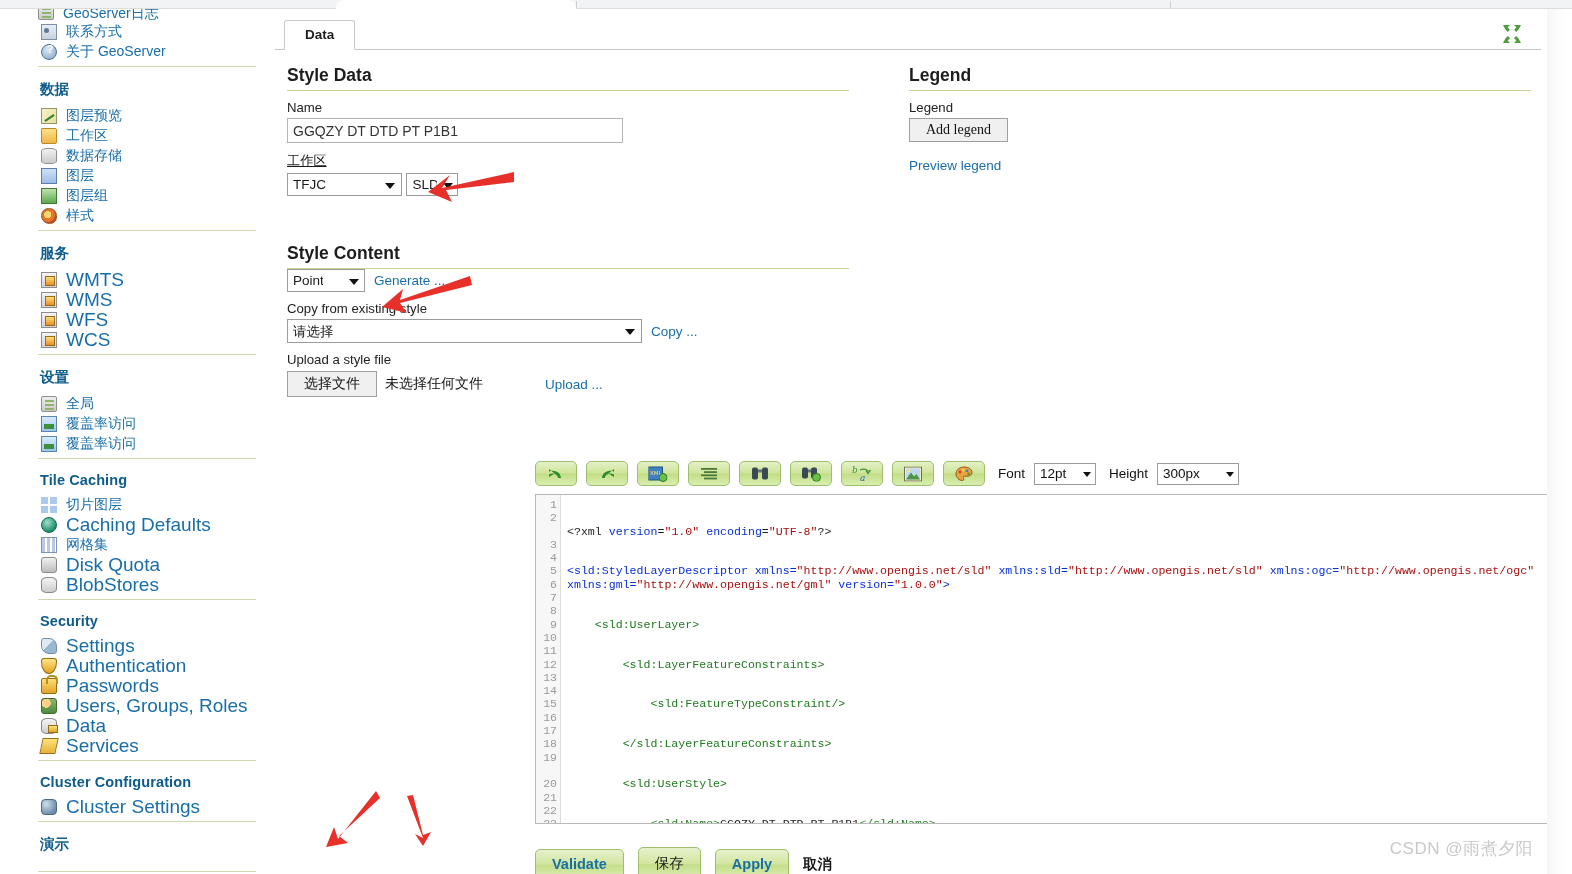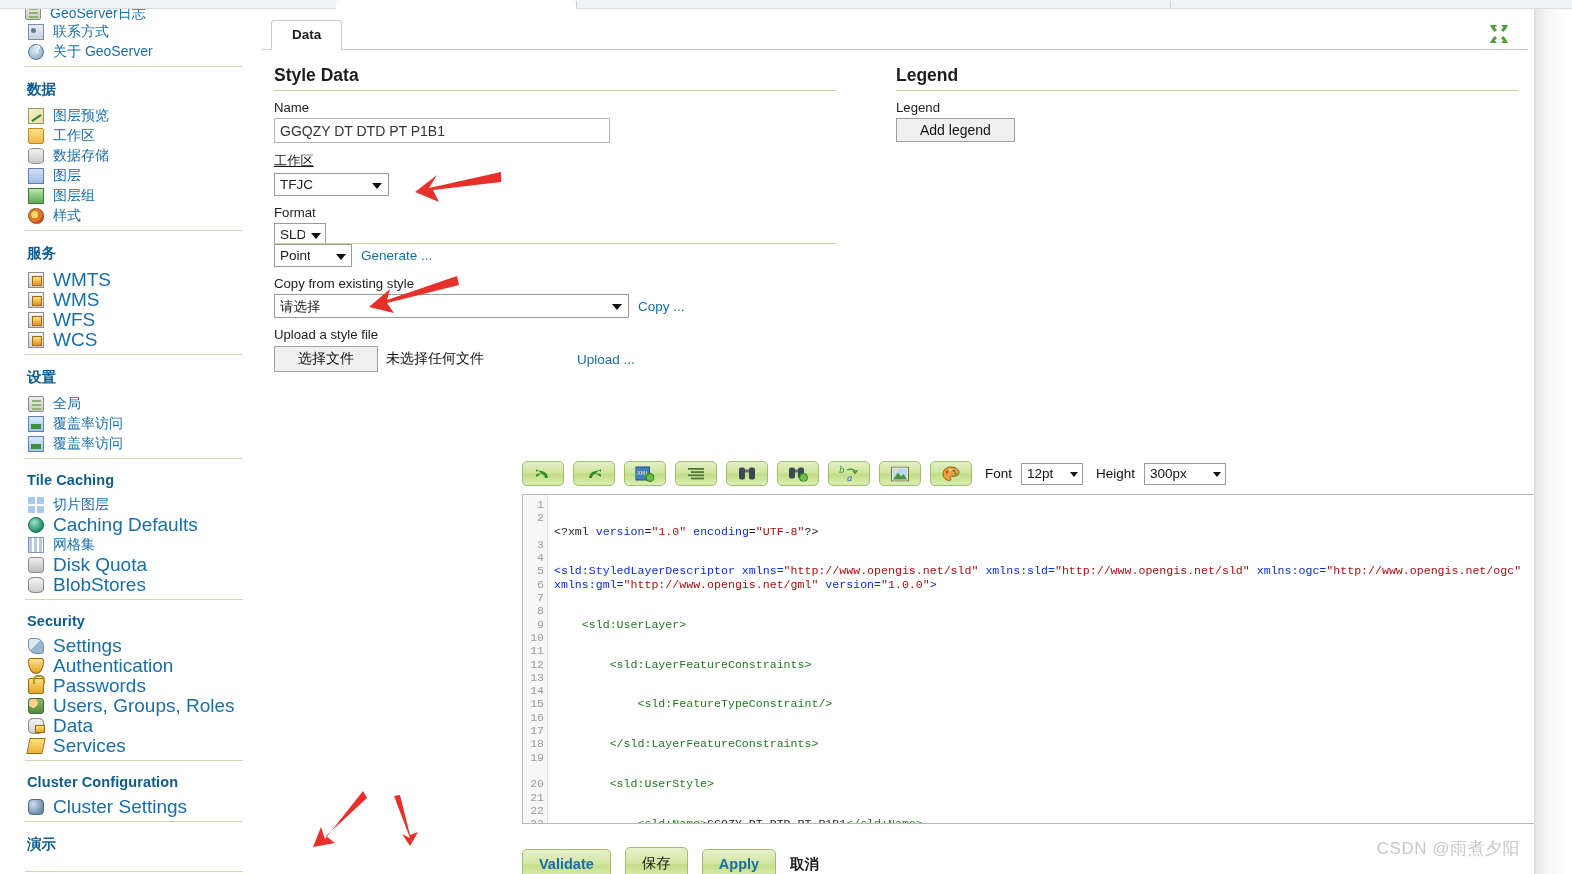--- a/index.html
+++ b/index.html
@@ -17,21 +17,21 @@
     background: #f1f3f4; border-bottom: 1px solid #dcdcdc;
   }
   #chrome-sliver .tab-ghost {
     position: absolute; left: 336px; top: 0; width: 240px; height: 9px;
     background: #ffffff; border-radius: 8px 8px 0 0;
   }
   #chrome-sliver .sep { position:absolute; top:1px; width:1px; height:7px; background:#d0d0d0; }
 
   
   #page {
-    position: absolute; top: 9px; left: 3px;
+    position: absolute; top: 9px; left: 16px;
     width: 1531px; height: 865px;
     background: #5eead4;
     overflow: hidden;
   }
   #page-shadow {
     position: absolute; top: 9px; left: 1531px; width: 41px; height: 865px;
     background: linear-gradient(to right, #c9c9c9 0px, #e6e6e6 5px, #f6f6f6 16px, #ffffff 34px);
   }
 
   
@@ -159,22 +159,22 @@
     position: absolute; right: 7px; top: 50%; margin-top: -2px;
     width: 0; height: 0; pointer-events: none;
     border-left: 5px solid transparent; border-right: 5px solid transparent;
     border-top: 6px solid #111;
   }
 
   a.lnk { color: #1a6ea8; font-size: 13.5px; text-decoration: none; cursor: pointer; }
 
   button.greybtn {
     border: 1px solid #a0a0a0; background: #f0f0f0;
-    font-family: Liberation Sans, sans-serif; font-size: 14px; color: #111;
-    padding: 3px 23px; cursor: pointer;
+    font-family: Liberation Serif, serif; font-size: 14px; color: #111;
+    padding: 3px 16px; cursor: pointer;
   }
   .filerow { display: flex; align-items: center; gap: 8px; margin-top: 4px; }
   .filename { font-size: 14px; color: #111; text-align: center; }
 
   
   #editor-area { position: absolute; left: 271px; top: 452px; }
   .tbar { display: flex; align-items: center; gap: 9px; }
   .tbtn {
     width: 42px; height: 25px;
     border: 1px solid #9fbf6e;
@@ -448,37 +448,40 @@
       <input class="txt" type="text" value="GGQZY DT DTD PT P1B1" style="">
 
       <div class="fieldlabel link-lbl">工作区</div>
       <span class="selwrap">
         <select class="sel" style="width:115px">
           <option>TFJC</option>
         </select>
         <span class="caret"></span>
       </span>
 
-      <div class="fieldlabel">Format</div>
       <span class="selwrap">
         <select class="sel" style="width:52px; padding-right:20px">
           <option>SLD</option>
         </select>
         <span class="caret" style="right:5px"></span>
       </span>
     </div>
 
     <div class="sect" style="left:645px; top:56px; width:622px;">
       <div class="sect-title">Legend</div>
       <div class="sect-rule"></div>
       <div class="fieldlabel">Legend</div>
       <button class="greybtn">Add legend</button>
+      <div style="margin-top:14px;">
+        <a class="lnk">Preview legend</a>
+      </div>
     </div>
 
     <div class="sect" style="left:23px; top:234px; width:562px;">
+      <div class="sect-title">Style Content</div>
       <div class="sect-rule"></div>
 
       <div style="display:flex; align-items:center; gap:9px;">
         <span class="selwrap">
           <select class="sel" style="width:78px">
             <option>Point</option>
           </select>
           <span class="caret" style="right:6px"></span>
         </span>
         <a class="lnk">Generate ...</a>
@@ -492,21 +495,21 @@
           </select>
           <span class="caret"></span>
         </span>
         <a class="lnk">Copy ...</a>
       </div>
 
       <div class="fieldlabel">Upload a style file</div>
       <div class="filerow">
         <button class="greybtn">选择文件</button>
         <span class="filename">未选择任何文件</span>
-        <a class="lnk" style="margin-left:85px">Upload ...</a>
+        <a class="lnk" style="margin-left:54px">Upload ...</a>
       </div>
     </div>
 
     <div id="editor-area">
       <div class="tbar">
 
         <div class="tbtn">
           <span class="g">
             <svg width="20" height="16" viewBox="0 0 20 16">
                 <path d="M15 12 C15 5 5 3 3 6 L3 3 L8.5 7.5 L3 11 L3 8.5 C6 6.5 12 8 12 12 Z" fill="#2e8b2e"></path>

